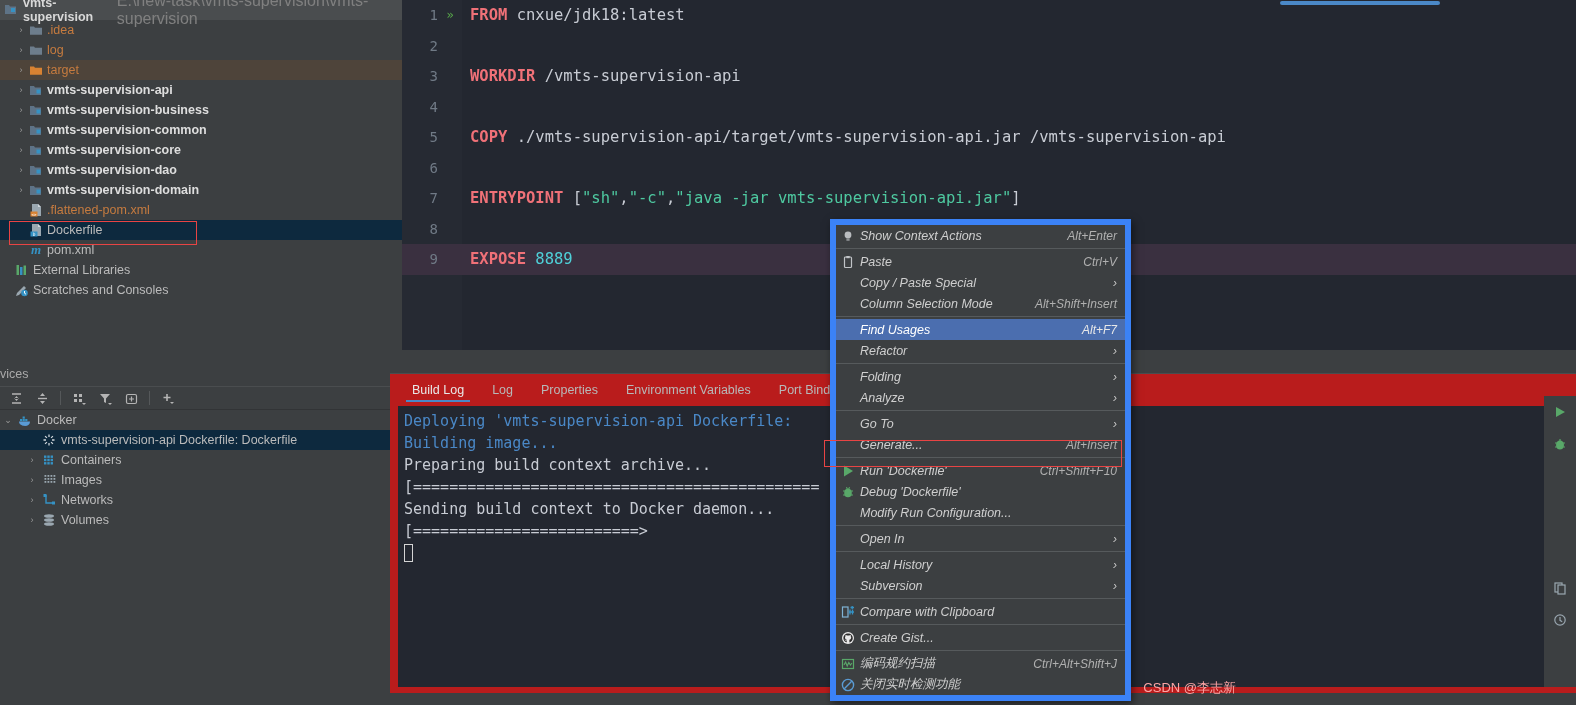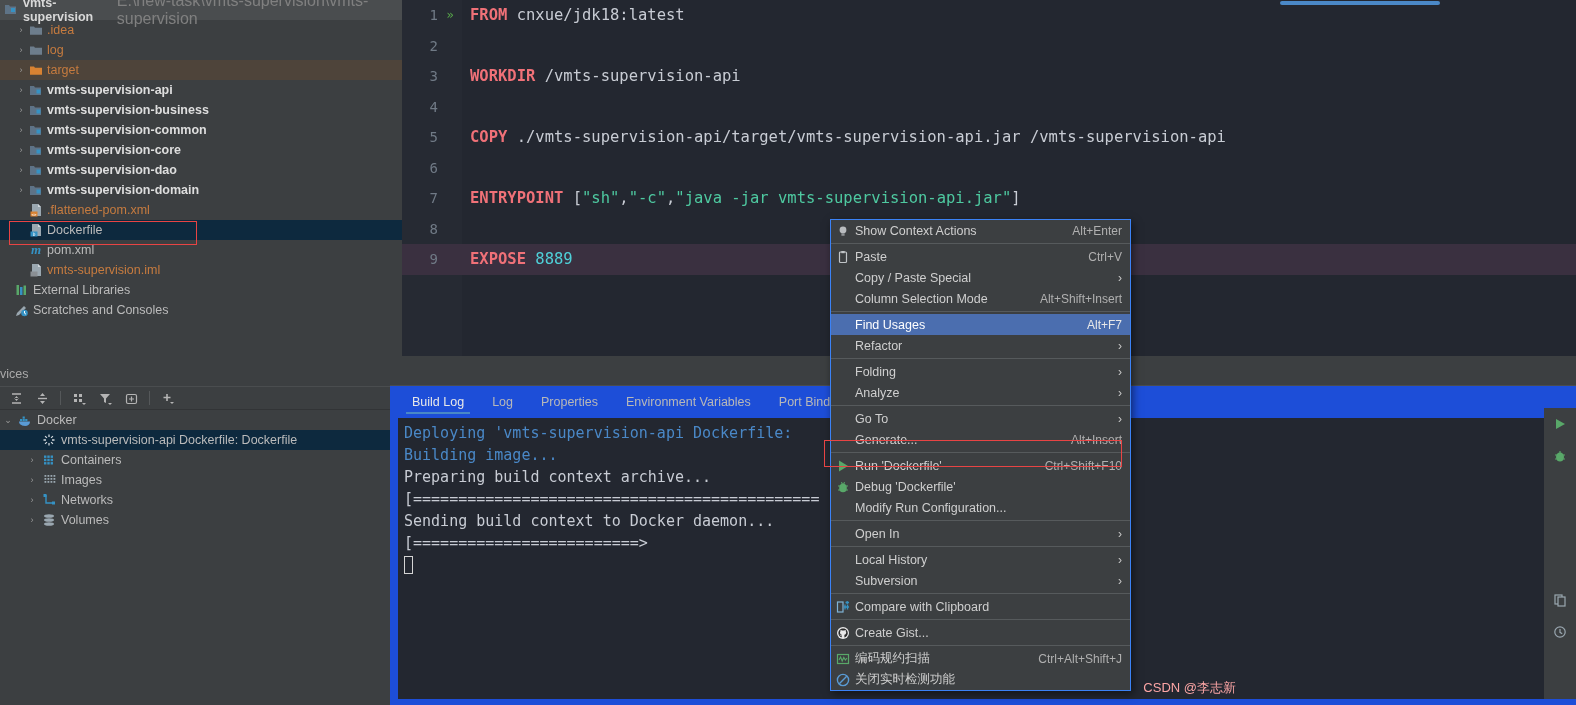--- a/index.html
+++ b/index.html
@@ -66,22 +66,22 @@
   .code-line .ctext { padding-left: 8px; white-space: pre; }
   .line-current { background: #3a3040; }
   .kw { color: #f07178; font-weight: bold; }
   .plain { color: #c8ccd4; }
   .str { color: #4ec9a0; }
   .num { color: #4fd0d8; }
 
   
   #ctxmenu {
     position: absolute; left: 830px; top: 219px; width: 301px;
-    background: #3c3f41; border: 1px solid #3b82f6;
-    box-shadow: 2px 3px 8px rgba(0,0,0,0.5); z-index: 50;
+    background: #3c3f41; border: 6px solid #3b82f6;
+    box-shadow: 2px 3px 8px rgba(0,0,0,0.5); z-index: 50; font-style: italic;
   }
   .mi {
     height: 21px; display: flex; align-items: center; font-size: 12.5px;
     color: #cfcfcf; padding-right: 8px; position: relative;
   }
   .mi .mico { width: 24px; flex: 0 0 24px; display: flex; align-items: center; justify-content: center; }
   .mi .mlbl { flex: 1 1 auto; white-space: nowrap; }
   .mi .msc { color: #b0b0b0; font-size: 12px; margin-left: 10px; white-space: nowrap; }
   .mi .marr { color: #c8c8c8; font-size: 12px; margin-left: 10px; }
   .mi.sel { background: #4b6eaf; color: #ffffff; }
@@ -107,22 +107,22 @@
     color: #bbbbbb; white-space: nowrap;
   }
   .svc-row .arrow { width: 16px; flex: 0 0 16px; text-align: center; color: #9a9a9a; font-size: 9px; }
   .svc-row .ico { width: 18px; flex: 0 0 18px; display:flex; align-items:center; justify-content:center; }
   .svc-row .lbl { padding-left: 3px; }
   .svc-sel { background: #0d293e; }
   .svc-ind2 { padding-left: 24px; }
 
   
   #buildlog-panel {
-    position: absolute; left: 390px; top: 362px; width: 1186px; height: 343px;
-    background: #1d4ed8;
+    position: absolute; left: 390px; top: 350px; width: 1186px; height: 343px;
+    background: #b91c1c;
   }
   #bl-topstrip { height: 24px; background: #3c3f41; border-bottom: 1px solid #4a4d4f;}
   #bl-tabs {
     height: 28px; display: flex; align-items: flex-end; padding-left: 8px;
     font-size: 12.5px; gap: 0px;
   }
   .bl-tab { padding: 0 14px 5px 14px; color: #b8b8b8; position: relative; }
   .bl-tab.active { color: #e8e8e8; }
   .bl-tab.active::after {
     content: ''; position: absolute; left: 8px; right: 8px; bottom: 0; height: 2px; background: #4a88c7;
@@ -276,31 +276,20 @@
             </svg>
           </span>
           <span class="lbl">Dockerfile</span>
         </div>
         <div class="tree-row ind2">
           <span class="arrow"></span>
           <span class="ico">
             <span style="color:#3592c4;font-style:italic;font-weight:bold;font-size:13px;font-family:'Liberation Serif',serif;">m</span>
           </span>
           <span class="lbl">pom.xml</span>
-        </div>
-        <div class="tree-row ind2">
-          <span class="arrow"></span>
-          <span class="ico">
-            <svg width="14" height="14" viewBox="0 0 14 14">
-              <path d="M3 1h6l3 3v9H3z" fill="#9aa7b0"></path>
-              <path d="M9 1l3 3H9z" fill="#cfd6db"></path>
-              <rect x="1.5" y="8.5" width="7" height="5" fill="#8a8f94"></rect>
-            </svg>
-          </span>
-          <span class="lbl orange">vmts-supervision.iml</span>
         </div>
         <div class="tree-row ind1">
           <span class="arrow"></span>
           <span class="ico">
             <svg width="14" height="14" viewBox="0 0 14 14">
               <rect x="1.5" y="2" width="2.5" height="10" fill="#59a869"></rect>
               <rect x="5" y="4" width="2.5" height="8" fill="#3592c4"></rect>
               <rect x="8.5" y="2.5" width="2.5" height="9.5" fill="#59a869"></rect>
             </svg>
           </span>

